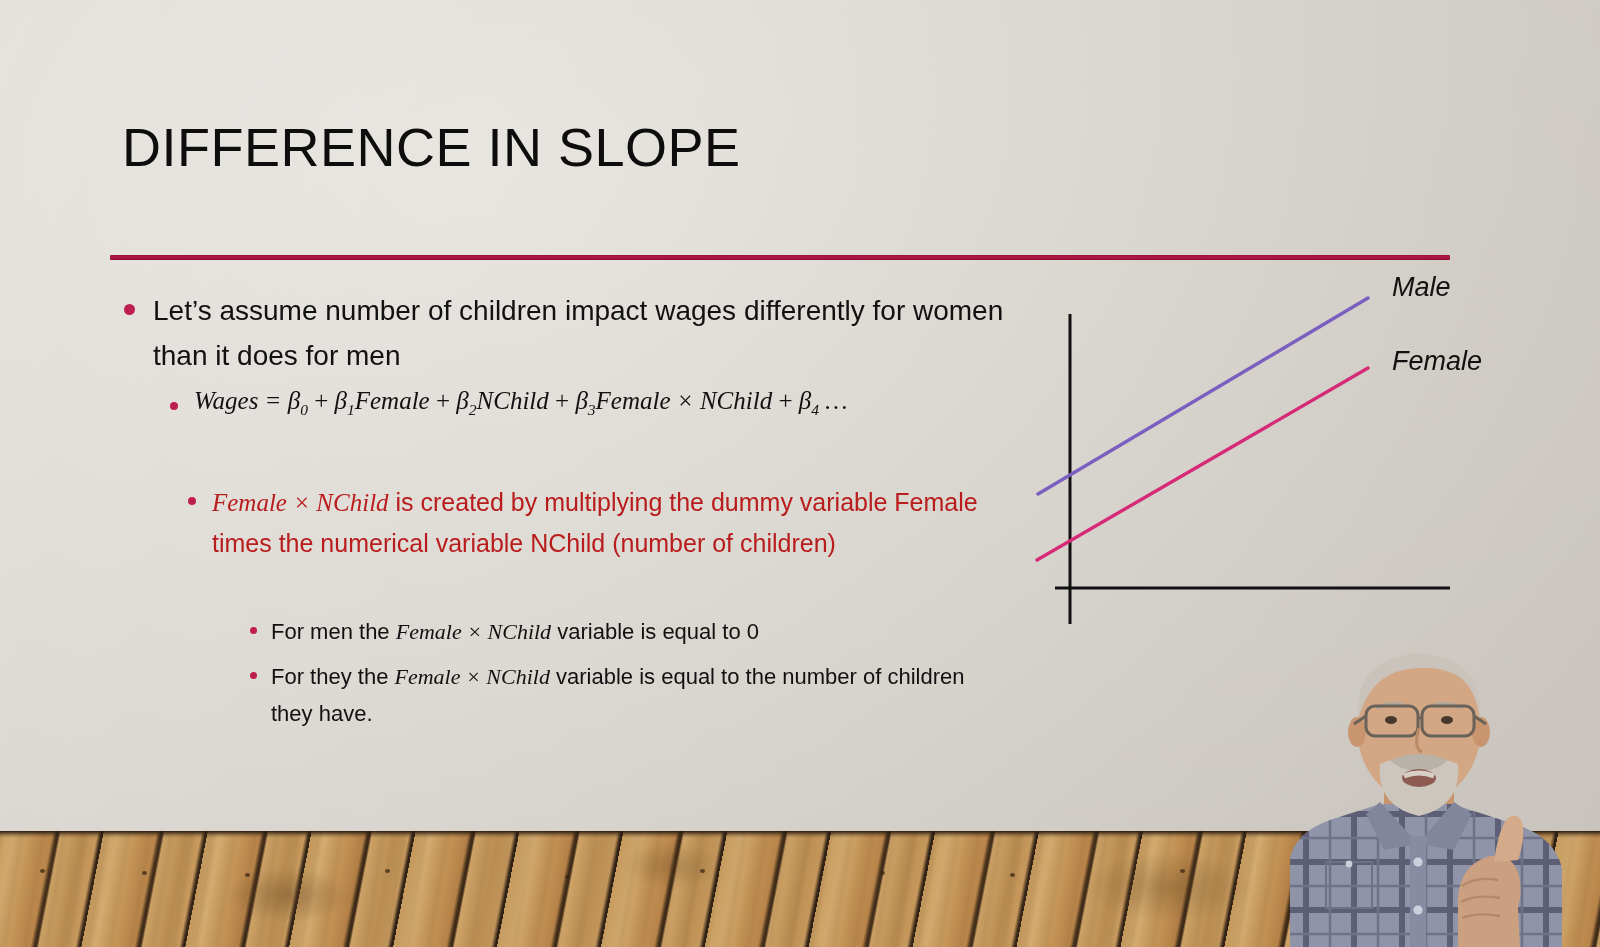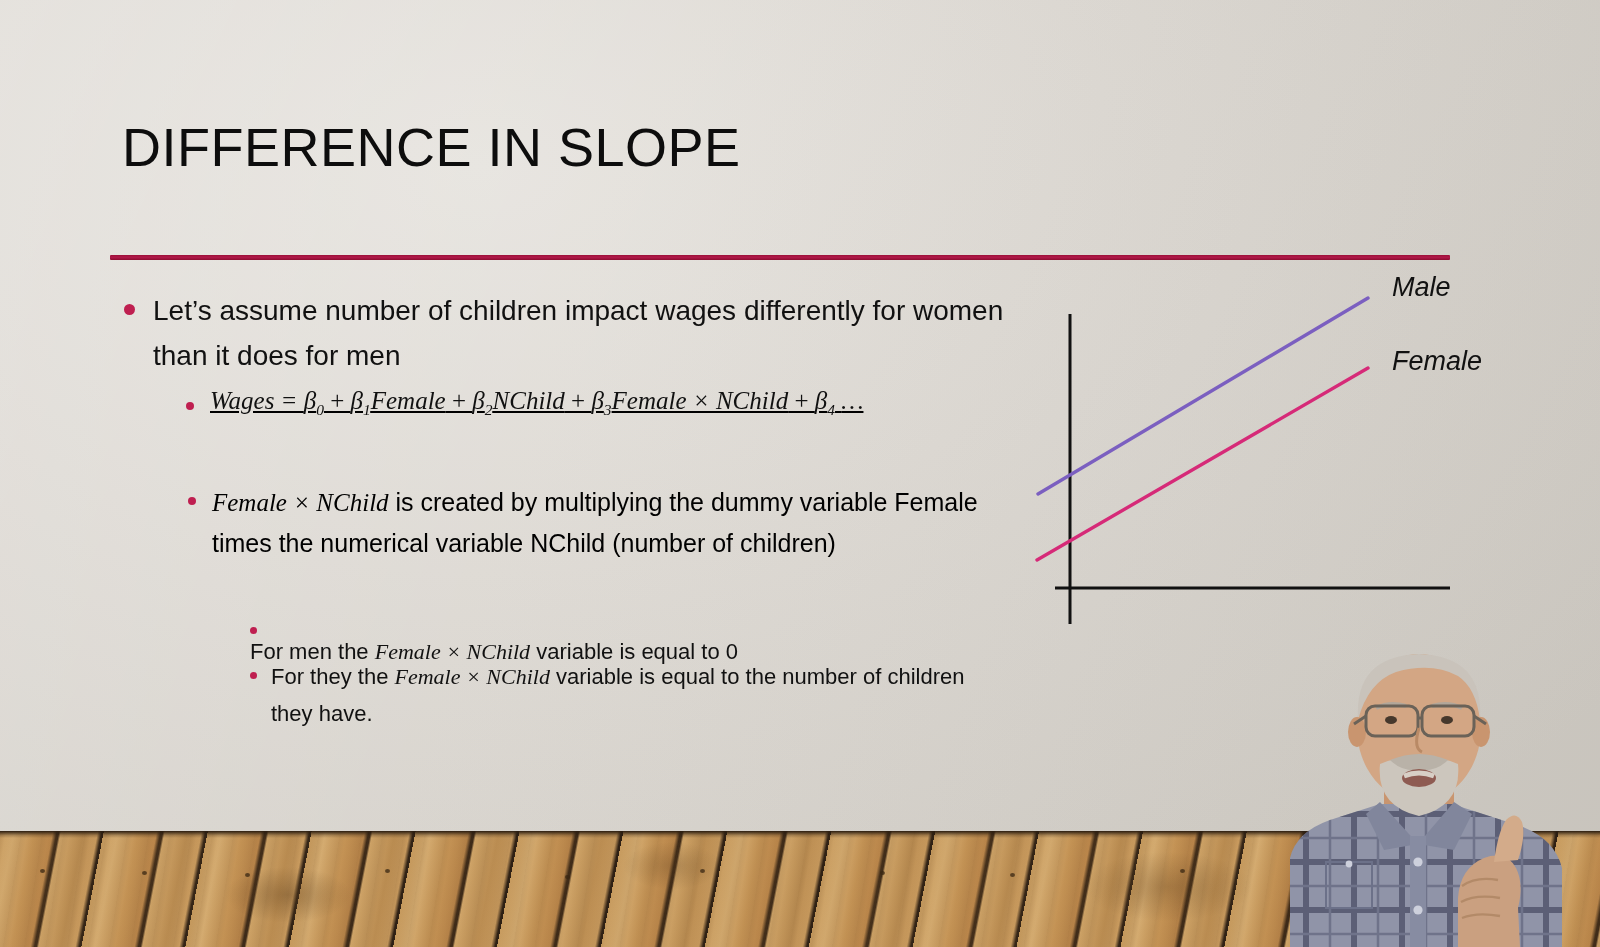--- a/index.html
+++ b/index.html
@@ -131,21 +131,21 @@
     flex: 0 0 auto;
     width: 8px; height: 8px;
     border-radius: 50%;
     background: #bf1f50;
     margin-top: 15px;
     margin-right: 16px;
   }
   .b2-text {
     font-size: 25px;
     line-height: 1.65;
-    color: #000000;
+    color: #b91c1c;
   }
 
   .b3 {
     position: absolute;
     display: flex;
     align-items: flex-start;
     width: 740px;
   }
   .b3-dot {
     flex: 0 0 auto;
@@ -221,31 +221,31 @@
     <div id="slide-title">DIFFERENCE IN SLOPE</div>
     <div id="title-rule"></div>
 
     <div id="body">
 
       <div class="b1" style="left:124px; top:276px;">
         <span class="b1-dot" style="background: rgb(191, 31, 80);"></span>
         <span class="b1-text">Let’s assume number of children impact wages differently for women than it does for men</span>
       </div>
 
-      <div class="b2" style="left:186px; top:375px;text-decoration:underline;">
+      <div class="b2" style="left:170px; top:375px;">
         <span class="b2-dot" style="background: rgb(191, 31, 80);"></span>
         <span class="eq"><span>Wages = </span><span><span>β</span><sub>0</sub></span><span class="upr"> + </span><span><span>β</span><sub>1</sub><span>Female</span></span><span class="upr"> + </span><span><span>β</span><sub>2</sub><span>NChild</span></span><span class="upr"> + </span><span><span>β</span><sub>3</sub><span>Female × NChild</span></span><span class="upr"> + </span><span><span>β</span><sub>4</sub> <span>…</span></span></span>
       </div>
 
       <div class="b2" style="left:188px; top:470px;">
         <span class="b2-dot" style="background: rgb(191, 31, 80);"></span>
         <span class="b2-text"><span class="mathit">Female × NChild</span><span> is created by multiplying the dummy variable Female times the numerical variable NChild (number of children)</span></span>
       </div>
 
-      <div class="b3" style="left:250px; top:602px;flex-direction:column;">
+      <div class="b3" style="left:250px; top:602px;">
         <span class="b3-dot" style="background: rgb(191, 31, 80);"></span>
         <span class="b3-text"><span>For men the </span><span class="mathit">Female × NChild</span><span> variable is equal to 0</span></span>
       </div>
 
       <div class="b3" style="left:250px; top:647px;">
         <span class="b3-dot" style="background: rgb(191, 31, 80);"></span>
         <span class="b3-text"><span>For they the </span><span class="mathit">Female × NChild</span><span> variable is equal to the number of children they have.</span></span>
       </div>
 
     </div>

